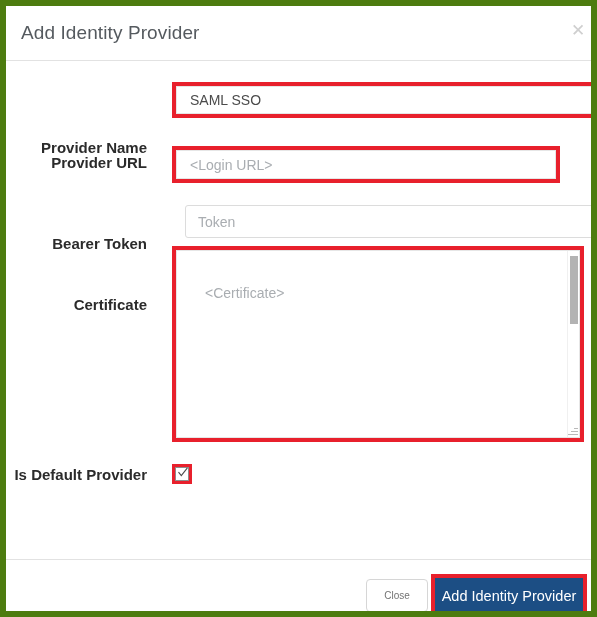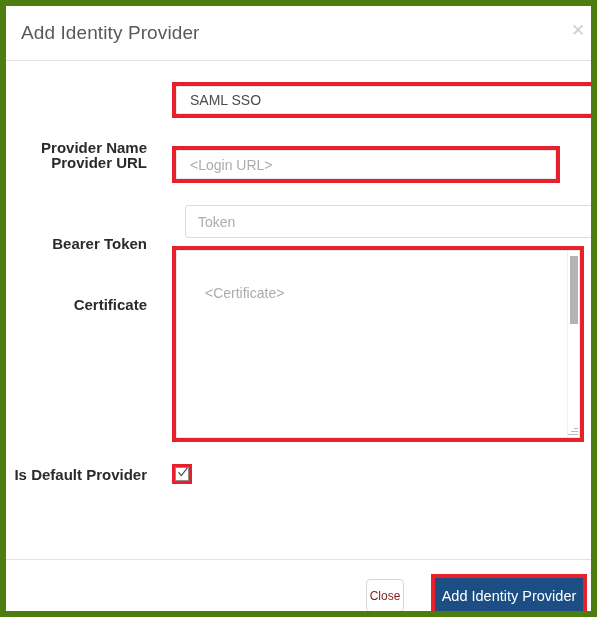--- a/index.html
+++ b/index.html
@@ -197,27 +197,27 @@
     top: 553px;
     width: 595px;
     height: 62px;
     border-top: 1px solid #e2e2e2;
     background: #ffffff;
   }
   .btn-close {
     position: absolute;
     left: 360px;
     top: 573px;
-    width: 38px;
+    width: 62px;
     height: 33px;
     background: #ffffff;
     border: 1px solid #d6d6d6;
     border-radius: 4px;
-    font-size: 12px;
-    color: #7f1d1d;
+    font-size: 10px;
+    color: #737373;
     font-family: "Liberation Sans", sans-serif;
     cursor: pointer;
     padding: 0;
   }
   .btn-primary-hl {
     position: absolute;
     left: 425px;
     top: 568px;
     width: 156px;
     height: 43px;

